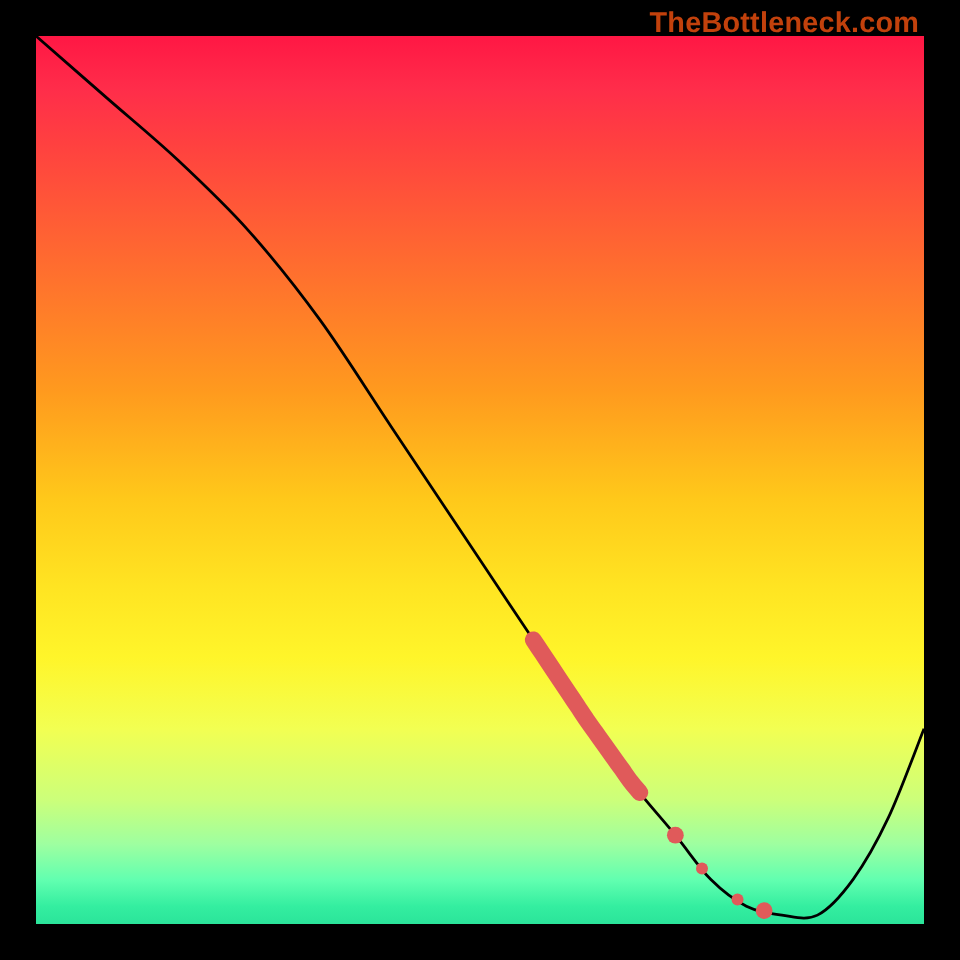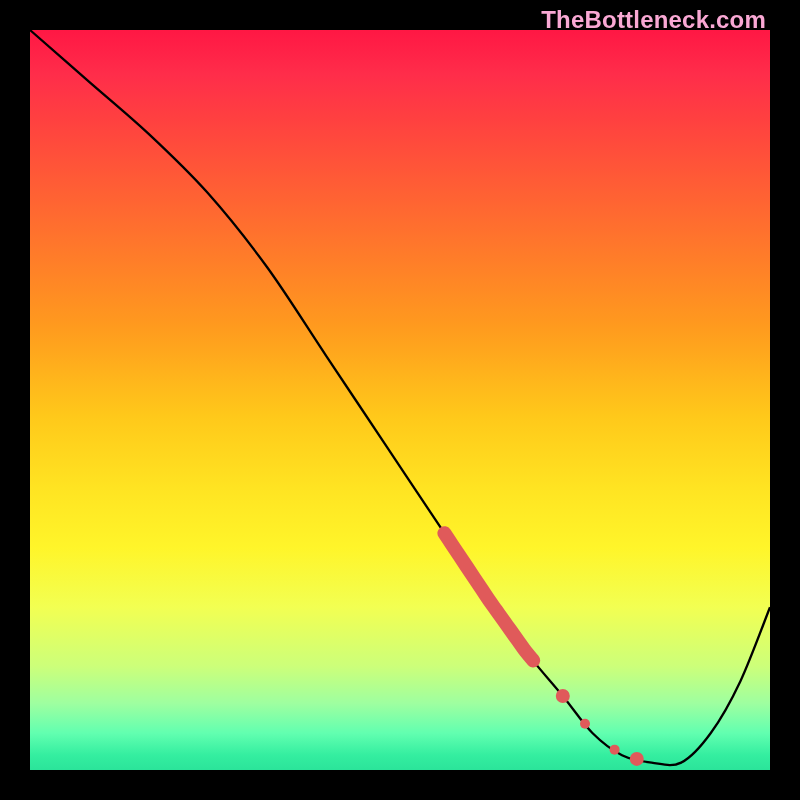--- a/index.html
+++ b/index.html
@@ -34,21 +34,21 @@
       #2be49a 100%
     );
   }
   .watermark {
     position: absolute;
     top: 6px;
     right: 34px;
     font-family: Arial, Helvetica, sans-serif;
     font-size: 24px;
     font-weight: 600;
-    color: #f9a8d4;
+    color: #c2410c;
     letter-spacing: 0.2px;
     user-select: none;
   }
   svg.curve {
     position: absolute;
     left: 0; top: 0;
     width: 740px; height: 740px;
     overflow: visible;
   }
 </style>

